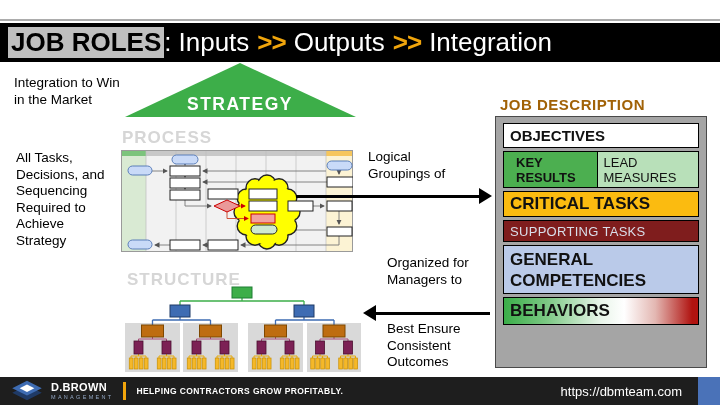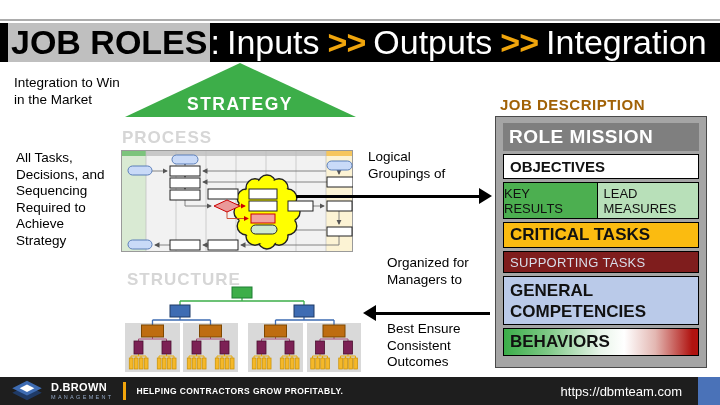--- a/index.html
+++ b/index.html
@@ -4,21 +4,21 @@
 <style>
   html,body{margin:0;padding:0;background:#fff;}
   .slide{position:relative;width:720px;height:405px;background:#fff;overflow:hidden;
          font-family:"Liberation Sans",sans-serif;color:#111;}
   .abs{position:absolute;}
   
   .eyebrow{left:8px;top:4px;font-size:13px;color:#8C8C8C;letter-spacing:.6px;}
   .eyebrow-rule{left:0;top:19px;width:720px;height:2px;background:#ACACAC;}
   
   .banner{left:0;top:23px;width:720px;height:39px;background:#000;display:flex;align-items:center;
-          padding-left:8px;box-sizing:border-box;font-size:34px;color:#fff;white-space:pre;}
+          padding-left:8px;box-sizing:border-box;font-size:26px;color:#fff;white-space:pre;}
   .banner .hl{background:#BFBFBF;color:#000;font-weight:bold;padding:0 3px;}
   .banner .chev{color:#F0A50C;font-weight:bold;margin:0 8px;letter-spacing:-1px;}
   .banner .seg{color:#fff;}
   .banner .colon{margin-right:7px;}
   
   .note{font-size:13.5px;line-height:16.5px;color:#000;white-space:pre-line;}
   .n-pos{left:14px;top:75px;}
   .n-tasks{left:16px;top:150px;}
   .n-log1{left:368px;top:149px;}
   .n-log2{left:368px;top:202px;}
@@ -39,22 +39,22 @@
   .arrow-left{left:363px;top:305px;width:127px;z-index:5;}
   .arrow-left .bar{left:12px;right:0;}
   .arrow-left .head{left:0;border-right:13px solid #000;}
   
   .role-card{left:495px;top:116px;width:212px;height:252px;background:#A5A5A5;border:1.5px solid #4A4A4A;
              box-sizing:border-box;padding:6px 7px;display:flex;flex-direction:column;gap:3px;}
   .rc-row{box-sizing:border-box;display:flex;align-items:center;padding-left:6px;flex:none;}
   .rc-mission{height:28px;background:#7F7F7F;color:#fff;font-weight:bold;font-size:19px;letter-spacing:.5px;}
   .rc-obj{height:25px;background:#fff;border:1.5px solid #000;font-weight:bold;font-size:15px;}
   .rc-krrow{height:37px;display:flex;padding:0;}
-  .rc-kr{box-sizing:border-box;width:95px;background:#4CAF50;border:1.5px solid #000;font-weight:normal;
-         font-size:13px;line-height:15px;display:flex;align-items:center;padding-left:0;white-space:pre-line;}
+  .rc-kr{box-sizing:border-box;width:95px;background:#4CAF50;border:1.5px solid #000;font-weight:bold;
+         font-size:13px;line-height:15px;display:flex;align-items:center;padding-left:12px;white-space:pre-line;}
   .rc-lm{box-sizing:border-box;flex:1;margin-left:-1.5px;background:#B8E0B9;border:1.5px solid #000;
          font-size:13px;line-height:15px;display:flex;align-items:center;padding-left:6px;white-space:pre-line;}
   .rc-ct{height:26px;background:#FBBB10;border:1.5px solid #000;font-weight:bold;font-size:17px;}
   .rc-st{height:22px;background:#7f1d1d;border:1.5px solid #000;color:#D9DEEA;font-size:13px;letter-spacing:.3px;}
   .rc-gc{height:49px;background:#BACAE9;border:1.5px solid #000;font-weight:bold;font-size:17px;
          line-height:21px;white-space:pre-line;}
   .rc-bh{height:28px;border:1.5px solid #000;font-weight:bold;font-size:17px;
          background:linear-gradient(90deg,#3BAE49 0%,#7CC884 22%,#E9F5EA 50%,#FFFFFF 62%,#E3B7B2 78%,#B01310 97%);}
   
   .footer{left:0;top:377px;width:720px;height:28px;background:#1E1E1E;display:flex;align-items:center;}
@@ -194,21 +194,20 @@
   <div class="abs note n-log1">Logical
 Groupings of</div>
   <div class="abs harrow arrow-right">
       <div class="bar"></div>
       <div class="head"></div>
     </div>
 
   <div class="abs jd-label">JOB DESCRIPTION</div>
 
   <div class="abs role-card">
-    <div class="rc-row rc-mission">ROLE MISSION</div>
     <div class="rc-row rc-obj">OBJECTIVES</div>
     <div class="rc-krrow">
       <div class="rc-kr">KEY
 RESULTS</div>
       <div class="rc-lm">LEAD
 MEASURES</div>
     </div>
     <div class="rc-row rc-ct">CRITICAL TASKS</div>
     <div class="rc-row rc-st">SUPPORTING TASKS</div>
     <div class="rc-row rc-gc">GENERAL

